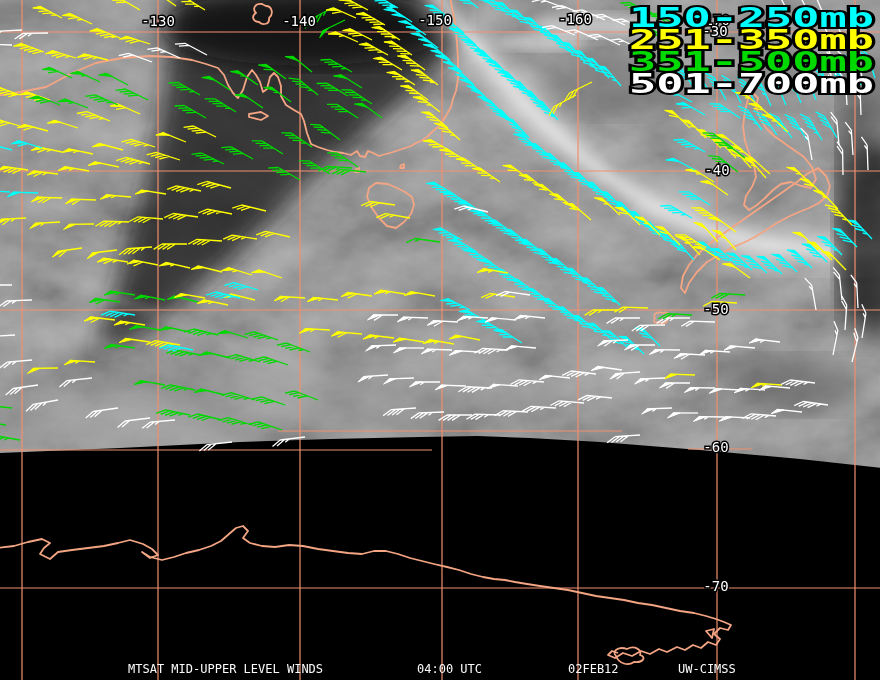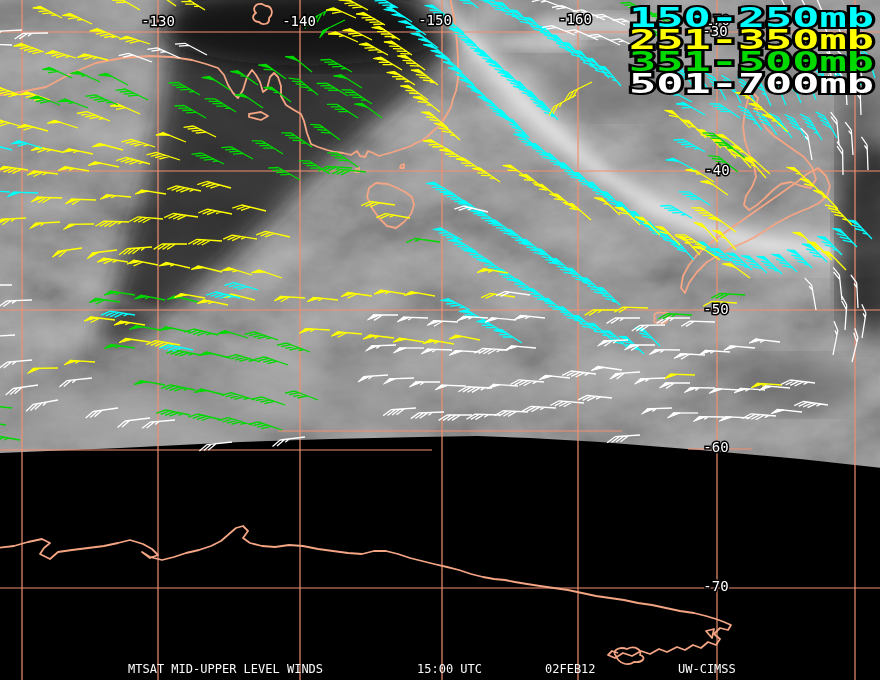--- a/index.html
+++ b/index.html
@@ -6,21 +6,21 @@
   .stage{position:relative;width:880px;height:680px;overflow:hidden;background:#0f766e;
          font-family:"DejaVu Sans Mono","Liberation Mono",monospace;text-align:center;}
   .stage svg{position:absolute;left:0;top:0;}
   .gridlabel{fill:#ffffff;stroke:#000;stroke-width:3px;paint-order:stroke;
              font-family:"DejaVu Sans Mono","Liberation Mono",monospace;font-size:14px;text-anchor:middle;}
   .legendtext{font-family:"DejaVu Sans Mono","Liberation Mono",monospace;font-size:27px;font-weight:700;
               stroke:#000;stroke-width:4px;paint-order:stroke;}
   .caption{position:absolute;left:0;top:659px;width:880px;height:21px;color:#fbfbfb;
            font-size:12px;line-height:21px;}
   .caption span{position:absolute;top:0;white-space:pre;}
-  .cap-product{left:128px;} .cap-time{left:417px;} .cap-date{left:545px;} .cap-credit{left:678px;}
+  .cap-product{left:128px;} .cap-time{left:417px;} .cap-date{left:568px;} .cap-credit{left:678px;}
 </style>
 </head>
 <body>
 
 <div class="stage">
   <svg width="880" height="680" viewBox="0 0 880 680">
     <defs>
       <filter id="wvtex" x="-5%" y="-5%" width="110%" height="110%">
         <feTurbulence type="fractalNoise" baseFrequency="0.012 0.02" numOctaves="5" seed="9" stitchTiles="stitch"></feTurbulence>
         <feColorMatrix type="matrix" values="0.9 0 0 0 0.05  0.9 0 0 0 0.05  0.9 0 0 0 0.05  0 0 0 0 1"></feColorMatrix>
@@ -1730,17 +1730,17 @@
     <g id="legend">
       <text class="legendtext" id="leg0" x="629" y="27" textLength="245" lengthAdjust="spacingAndGlyphs" fill="#00ffff">150-250mb</text>
       <text class="legendtext" id="leg1" x="629" y="49" textLength="245" lengthAdjust="spacingAndGlyphs" fill="#ffff00">251-350mb</text>
       <text class="legendtext" id="leg2" x="629" y="71" textLength="245" lengthAdjust="spacingAndGlyphs" fill="#00d900">351-500mb</text>
       <text class="legendtext" id="leg3" x="629" y="93" textLength="245" lengthAdjust="spacingAndGlyphs" fill="#ffffff">501-700mb</text>
     </g>
   </svg>
 
   <div class="caption">
     <span class="cap-product">MTSAT MID-UPPER LEVEL WINDS</span>
-    <span class="cap-time">15:00 UTC</span>
+    <span class="cap-time">04:00 UTC</span>
     <span class="cap-date">02FEB12</span>
     <span class="cap-credit">UW-CIMSS</span>
   </div>
 </div>
 
 </body></html>

